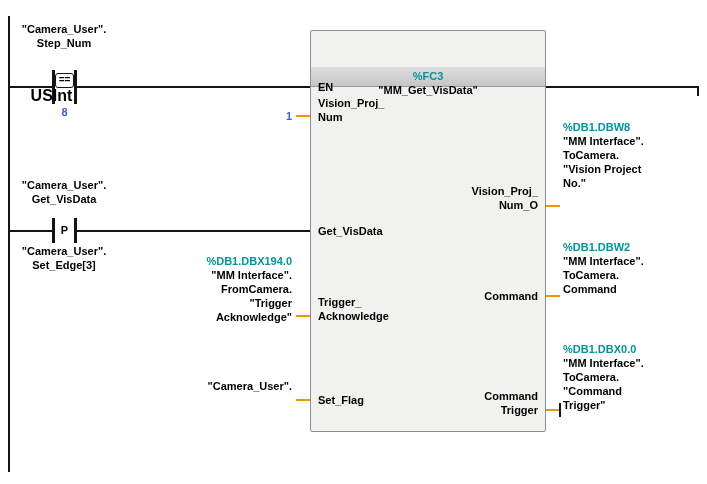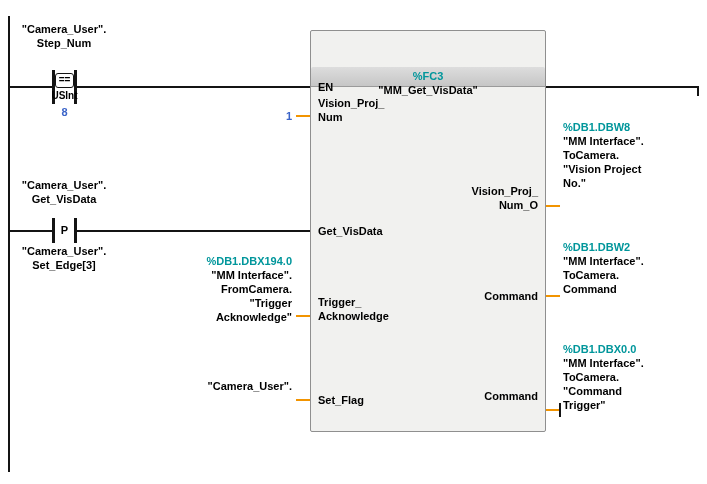--- a/index.html
+++ b/index.html
@@ -43,21 +43,21 @@
   <div class="owire" style="left:546px;top:205px;width:14px"></div>
   <div class="owire" style="left:546px;top:295px;width:14px"></div>
   <div class="owire" style="left:546px;top:409px;width:13px"></div>
   <div class="vtick" style="left:559px;top:403px;height:14px"></div>
 
   <div class="t center" style="left:12px;top:22px;width:104px">"Camera_User".</div>
   <div class="t center" style="left:12px;top:36px;width:104px">Step_Num</div>
   <div class="vbar" style="left:52px;top:70px;height:34px"></div>
   <div class="vbar" style="left:74px;top:70px;height:34px"></div>
   <div class="cmpbox">==</div>
-  <div class="t center" style="left:40px;top:89px;width:49px;font-size:10px">USInt</div>
+  <div class="t center" style="left:27px;top:89px;width:49px;font-size:16px">USInt</div>
   <div class="t center blue" style="left:40px;top:105px;width:49px">8</div>
 
   <div class="t center" style="left:12px;top:178px;width:104px">"Camera_User".</div>
   <div class="t center" style="left:12px;top:192px;width:104px">Get_VisData</div>
   <div class="vbar" style="left:52px;top:218px;height:25px"></div>
   <div class="vbar" style="left:74px;top:218px;height:25px"></div>
   <div class="t center" style="left:55px;top:223px;width:19px">P</div>
   <div class="t center" style="left:12px;top:244px;width:104px">"Camera_User".</div>
   <div class="t center" style="left:12px;top:258px;width:104px">Set_Edge[3]</div>
 
@@ -72,20 +72,21 @@
   <div class="t" style="left:318px;top:96px">Vision_Proj_</div>
   <div class="t" style="left:318px;top:110px">Num</div>
   <div class="t" style="left:318px;top:224px">Get_VisData</div>
   <div class="t" style="left:318px;top:295px">Trigger_</div>
   <div class="t" style="left:318px;top:309px">Acknowledge</div>
   <div class="t" style="left:318px;top:393px">Set_Flag</div>
   <div class="t right" style="left:436px;top:184px;width:102px">Vision_Proj_</div>
   <div class="t right" style="left:436px;top:198px;width:102px">Num_O</div>
   <div class="t right" style="left:436px;top:289px;width:102px">Command</div>
   <div class="t right" style="left:436px;top:389px;width:102px">Command</div>
+  <div class="t right" style="left:436px;top:403px;width:102px">Trigger</div>
 
   <div class="t right blue" style="left:192px;top:109px;width:100px">1</div>
 
   <div class="t right teal" style="left:92px;top:254px;width:200px">%DB1.DBX194.0</div>
   <div class="t right" style="left:92px;top:268px;width:200px">"MM Interface".</div>
   <div class="t right" style="left:92px;top:282px;width:200px">FromCamera.</div>
   <div class="t right" style="left:92px;top:296px;width:200px">"Trigger</div>
   <div class="t right" style="left:92px;top:310px;width:200px">Acknowledge"</div>
 
   <div class="t right" style="left:92px;top:379px;width:200px">"Camera_User".</div>

